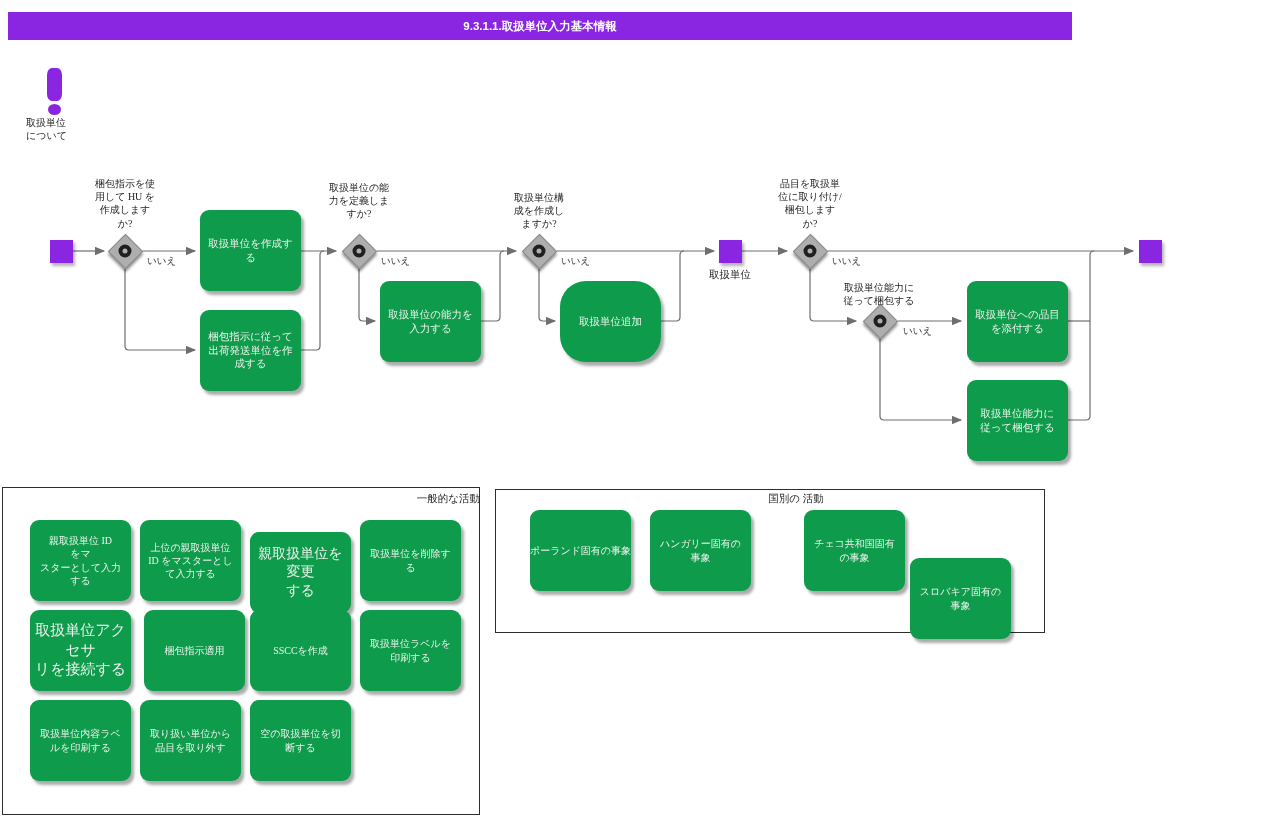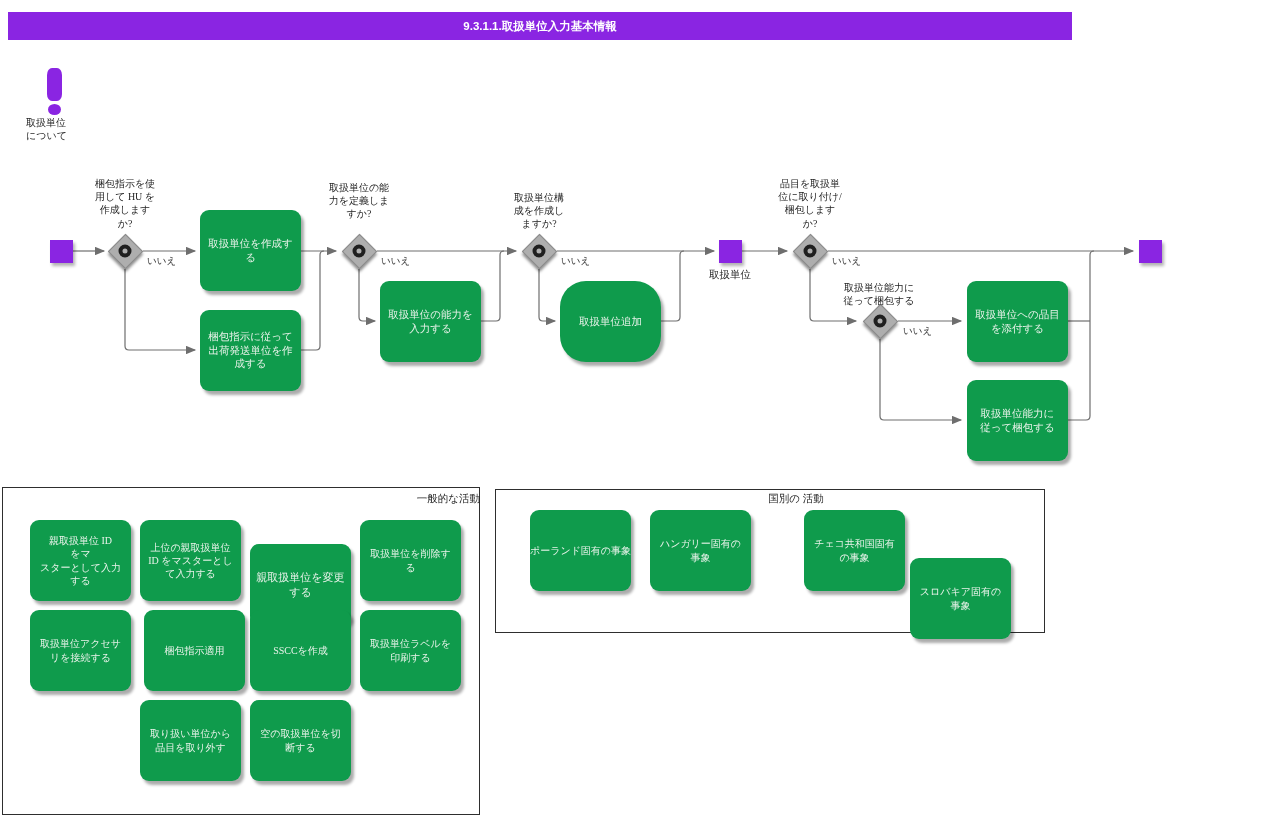--- a/index.html
+++ b/index.html
@@ -170,30 +170,32 @@
   <div class="panel" style="left:2px; top:487px; width:478px; height:328px;"></div>
   <div class="panel-title" style="left:2px; top:492px; width:478px;text-align:right;">一般的な活動</div>
 
   <div class="task" style="left:30px;  top:520px; font-size:10px;">親取扱単位 ID
 をマ
 スターとして入力
 する</div>
   <div class="task" style="left:140px; top:520px; font-size:10px;">上位の親取扱単位
 ID をマスターとし
 て入力する</div>
-  <div class="task" style="left:250px; top:544px; font-size:11px;">親取扱単位を変更
+  <div class="task" style="left:250px; top:532px; font-size:14px;">親取扱単位を変更
 する</div>
   <div class="task" style="left:360px; top:520px; font-size:10px;">取扱単位を削除す
 る</div>
-  <div class="task" style="left:30px;  top:610px; font-size:10px;">取扱単位アクセサ
+  <div class="task" style="left:30px;  top:610px; font-size:15px;">取扱単位アクセサ
 リを接続する</div>
   <div class="task" style="left:144px; top:610px; font-size:10px;">梱包指示適用</div>
   <div class="task" style="left:250px; top:610px; font-size:10px;">SSCCを作成</div>
   <div class="task" style="left:360px; top:610px; font-size:10px;">取扱単位ラベルを
 印刷する</div>
+  <div class="task" style="left:30px;  top:700px; font-size:10px;">取扱単位内容ラベ
+ルを印刷する</div>
   <div class="task" style="left:140px; top:700px; font-size:10px;">取り扱い単位から
 品目を取り外す</div>
   <div class="task" style="left:250px; top:700px; font-size:10px;">空の取扱単位を切
 断する</div>
 
   <div class="panel" style="left:495px; top:489px; width:550px; height:144px;"></div>
   <div class="panel-title" style="left:495px; top:492px; width:550px;margin-left:26px;">国別の 活動</div>
 
   <div class="task nowrap" style="left:530px; top:510px; font-size:10px;">ポーランド固有の事象</div>
   <div class="task" style="left:650px; top:510px; font-size:10px;">ハンガリー固有の

